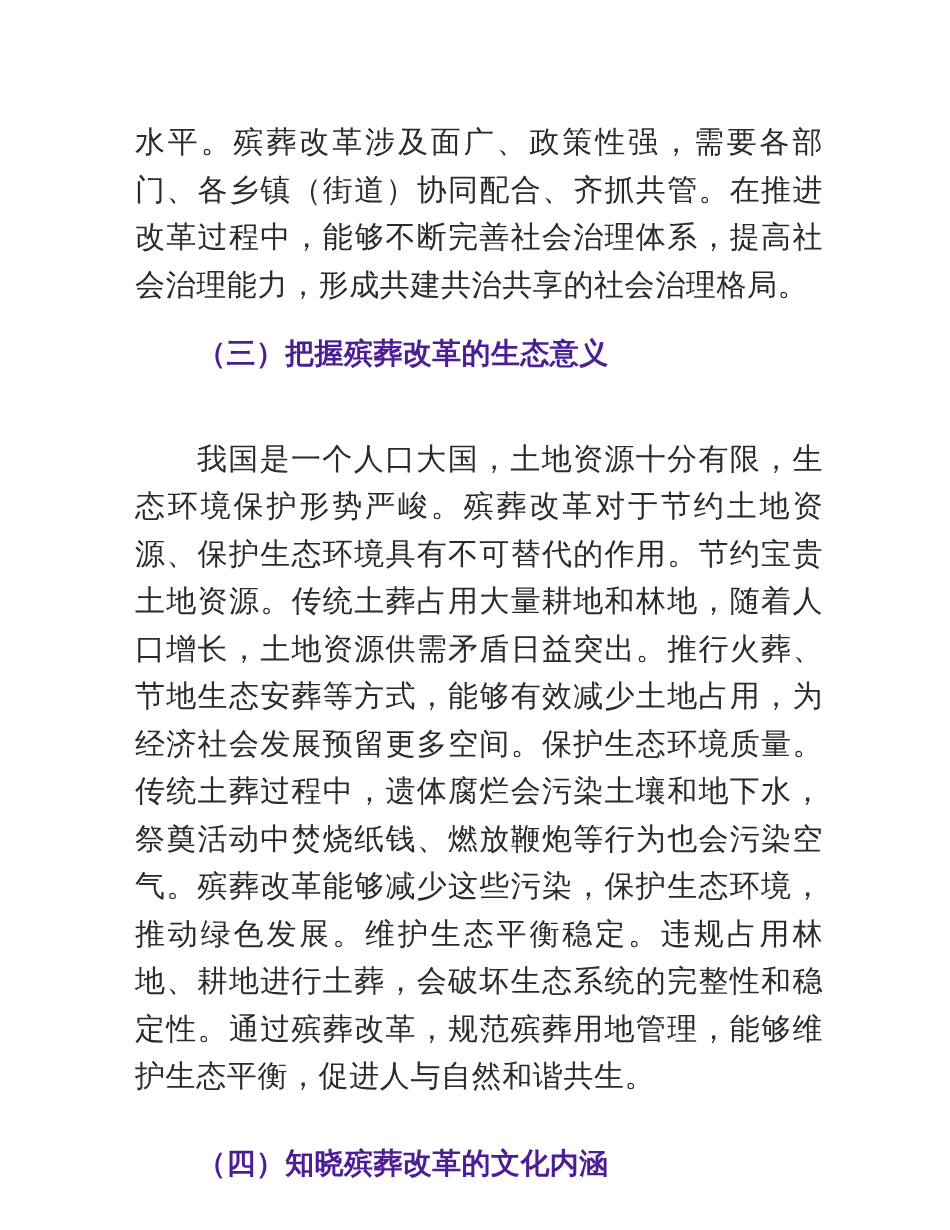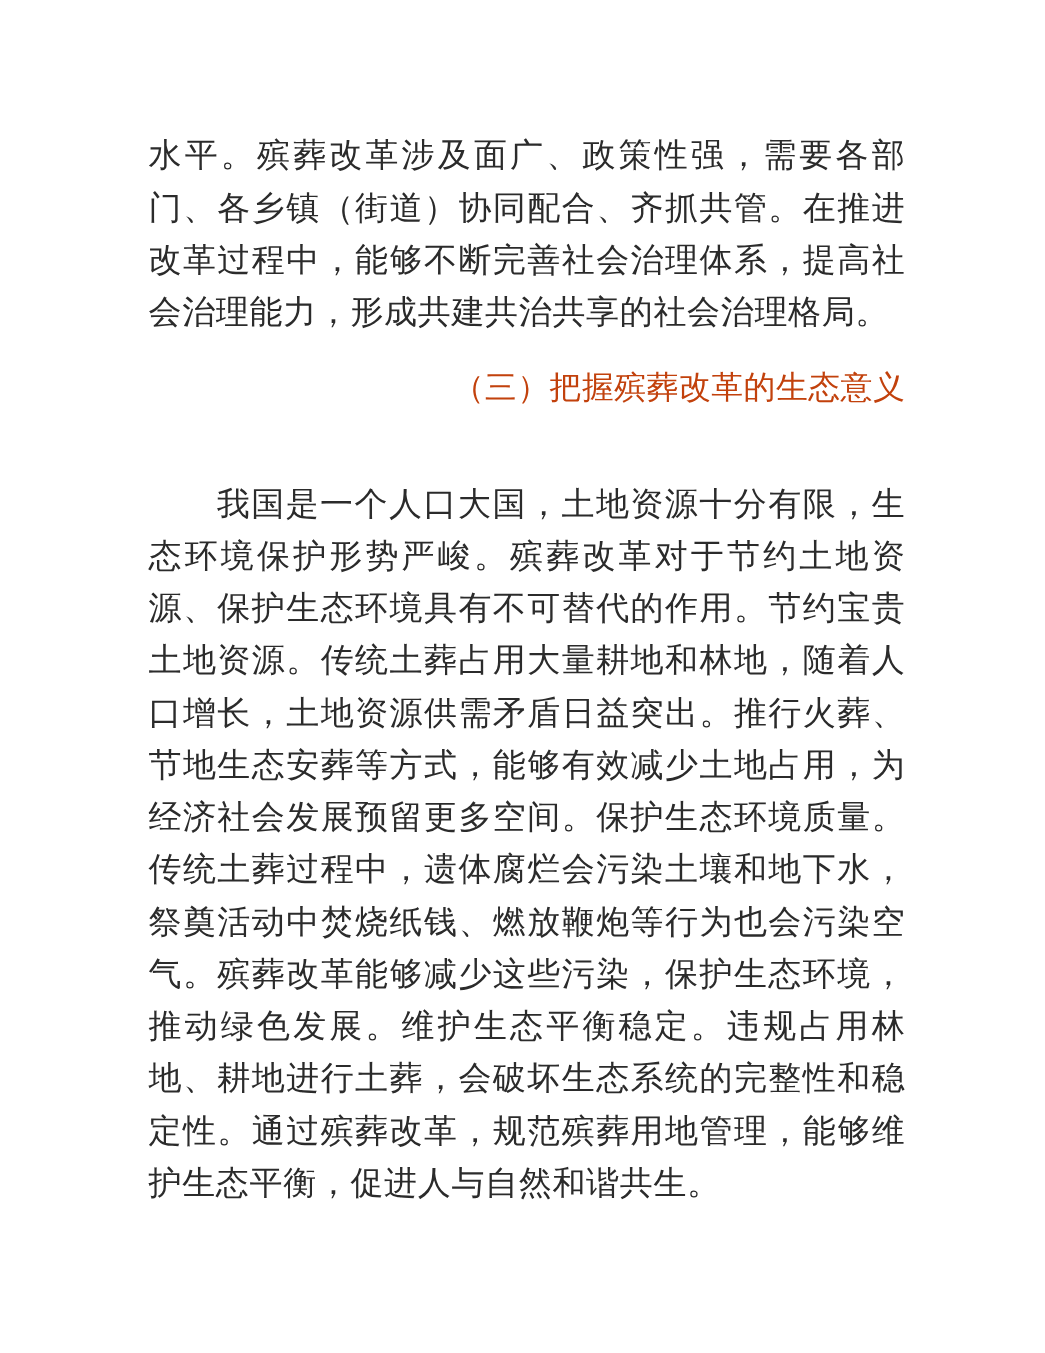--- a/index.html
+++ b/index.html
@@ -50,26 +50,25 @@
   .para.indent {
     text-indent: 62px;
     margin-top: 35px;
   }
 
   
   .heading {
     font-family: "Liberation Sans", "DejaVu Sans", sans-serif;
     font-size: 29px;
     line-height: 47.5px;
-    color: #c2410c;
-    font-weight: 400;
+    color: #4c1d95;
+    font-weight: 700;
     margin: 0;
     text-indent: 62px;
     letter-spacing: 0.4px;
-    text-align: right;
   }
 
   .spacer-sm { height: 22px; }
   .spacer-lg { height: 40px; }
 </style>
 </head>
 <body>
 
 <div class="page">
   <div class="content">
@@ -79,15 +78,16 @@
     <div class="spacer-sm"></div>
 
     <h2 class="heading">（三）把握殡葬改革的生态意义</h2>
 
     <div class="spacer-sm"></div>
 
     <p class="para indent">我国是一个人口大国，土地资源十分有限，生态环境保护形势严峻。殡葬改革对于节约土地资源、保护生态环境具有不可替代的作用。节约宝贵土地资源。传统土葬占用大量耕地和林地，随着人口增长，土地资源供需矛盾日益突出。推行火葬、节地生态安葬等方式，能够有效减少土地占用，为经济社会发展预留更多空间。保护生态环境质量。传统土葬过程中，遗体腐烂会污染土壤和地下水，祭奠活动中焚烧纸钱、燃放鞭炮等行为也会污染空气。殡葬改革能够减少这些污染，保护生态环境，推动绿色发展。维护生态平衡稳定。违规占用林地、耕地进行土葬，会破坏生态系统的完整性和稳定性。通过殡葬改革，规范殡葬用地管理，能够维护生态平衡，促进人与自然和谐共生。</p>
 
     <div class="spacer-lg"></div>
 
+    <h2 class="heading">（四）知晓殡葬改革的文化内涵</h2>
 
   </div>
 </div>
 
 </body></html>

